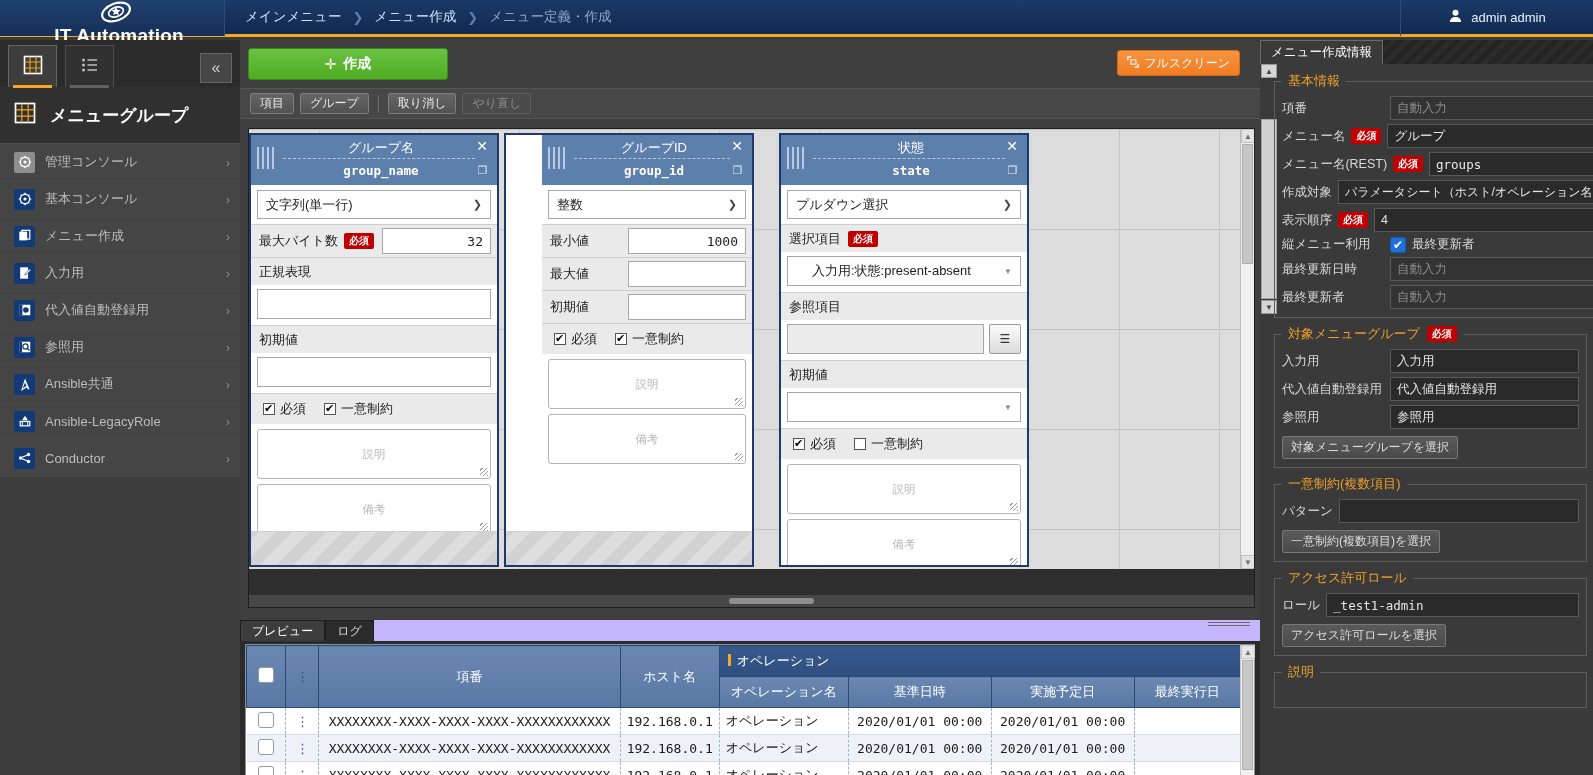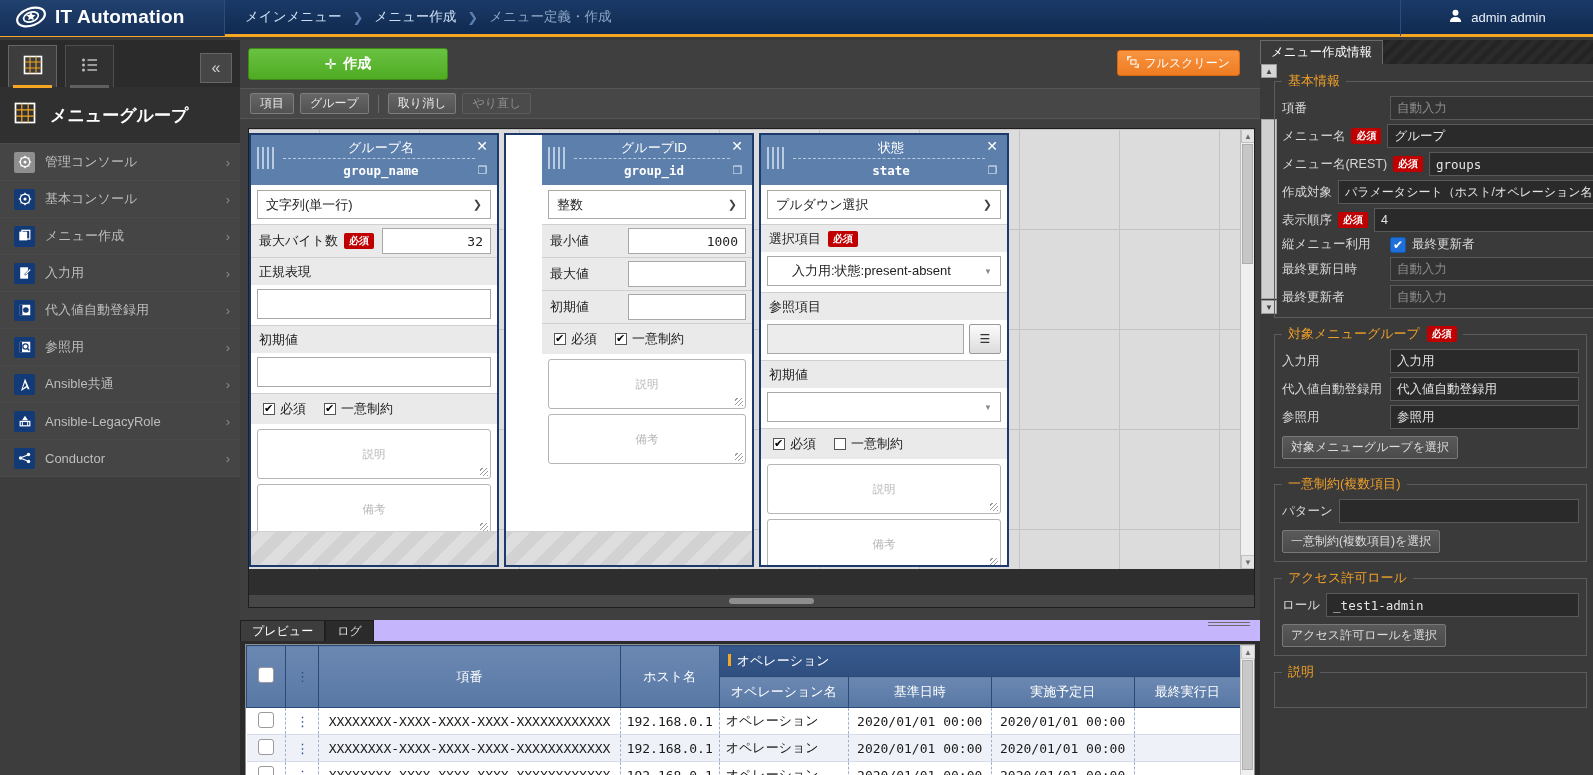--- a/index.html
+++ b/index.html
@@ -15,20 +15,21 @@
   #topbar {
     position: absolute; left: 0; top: 0; width: 1593px; height: 37px;
     background: linear-gradient(to bottom, #1b3a68 0%, #15325c 50%, #102a50 100%);
     border-bottom: 3px solid #f5a623;
     display: flex; align-items: center;
   }
   #brand {
     width: 225px; height: 37px; display: flex; align-items: center;
     padding-left: 14px; border-right: 1px solid #2c4c7c;
     background: linear-gradient(to bottom, #21416f 0%, #152f58 100%);
+    flex-direction: column;
   }
   #brand .logo { width: 34px; height: 26px; margin-right: 7px; flex: none; }
   #brand .bname {
     color: #fff; font-size: 19px; font-weight: bold; letter-spacing: .2px;
     font-family: "Liberation Sans", sans-serif; white-space: nowrap;
   }
   #crumbs { display: flex; align-items: center; padding-left: 20px; flex: 1; height: 37px; }
   #crumbs .cr { color: #cfe0f5; font-size: 13.5px; white-space: nowrap; }
   #crumbs .cr.dim { color: #8ea6c4; }
   #crumbs .sep { color: #5c7fae; font-size: 13px; margin: 0 11px; }
@@ -629,21 +630,21 @@
                 <span class="chk">
                   <span class="cbox on"></span>
                   <span>一意制約</span>
                 </span>
               </div>
               <div class="ta">説明</div>
               <div class="ta">備考</div>
             </div>
             <div class="hatch"></div>
           </div>
-          <div class="card" style="left: 510px;">
+          <div class="card" style="left: 530px;">
             <div class="card-hd">
               <div class="drag"></div>
               <div class="dashline"></div>
               <div class="title">状態</div>
               <div class="subtitle">state</div>
               <div class="x">✕</div>
               <div class="copy">❐</div>
             </div>
             <div class="card-body">
               <div class="sel">

